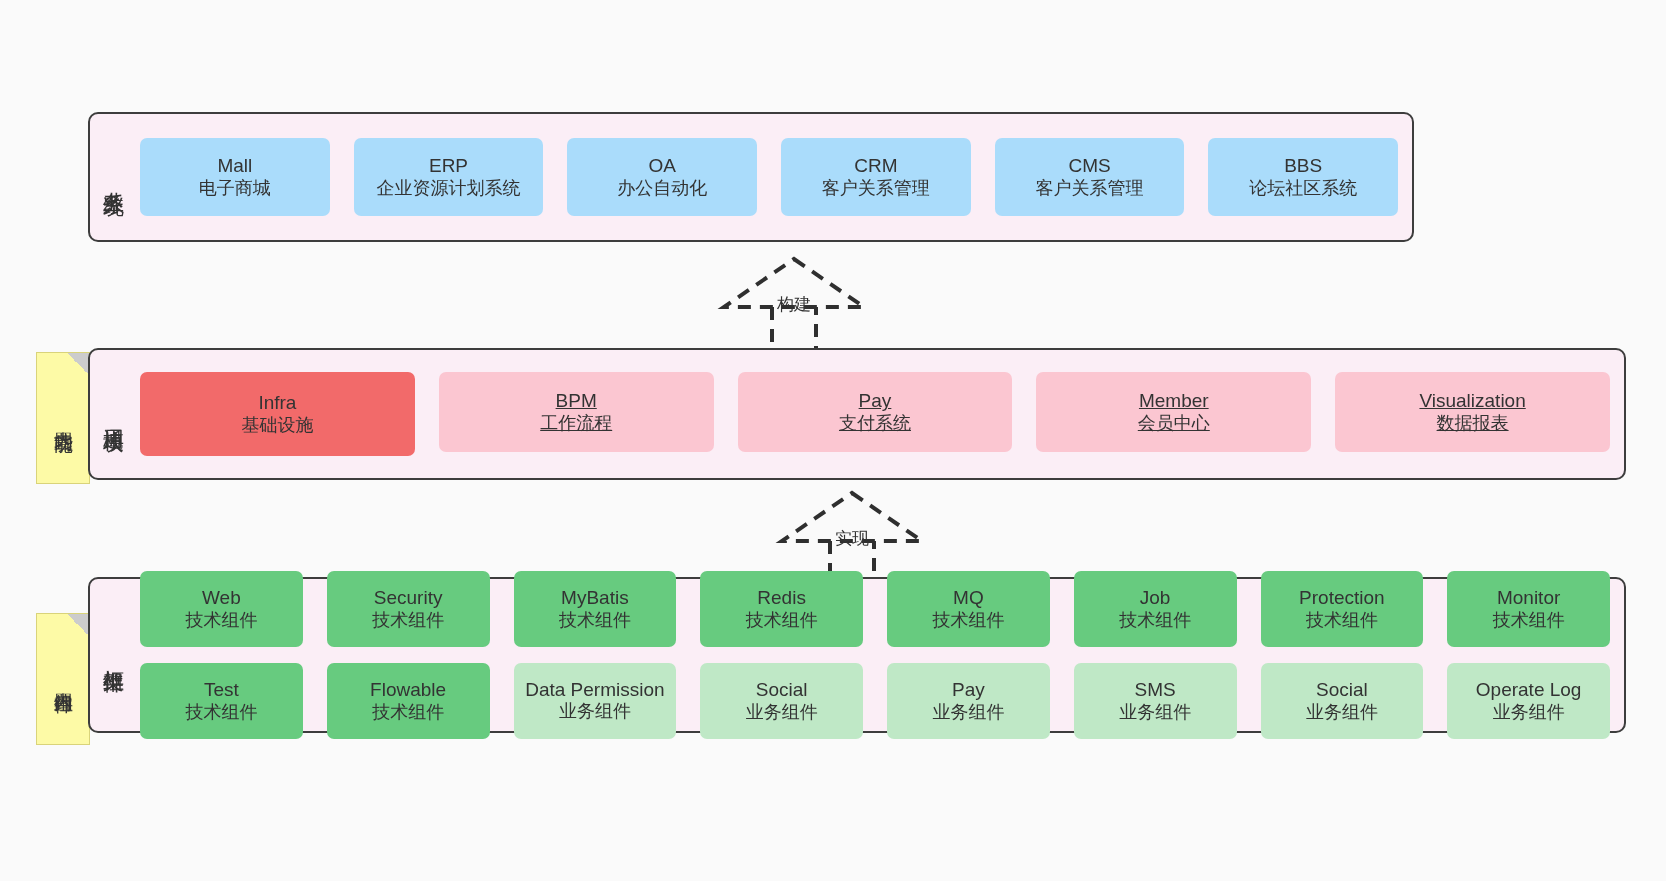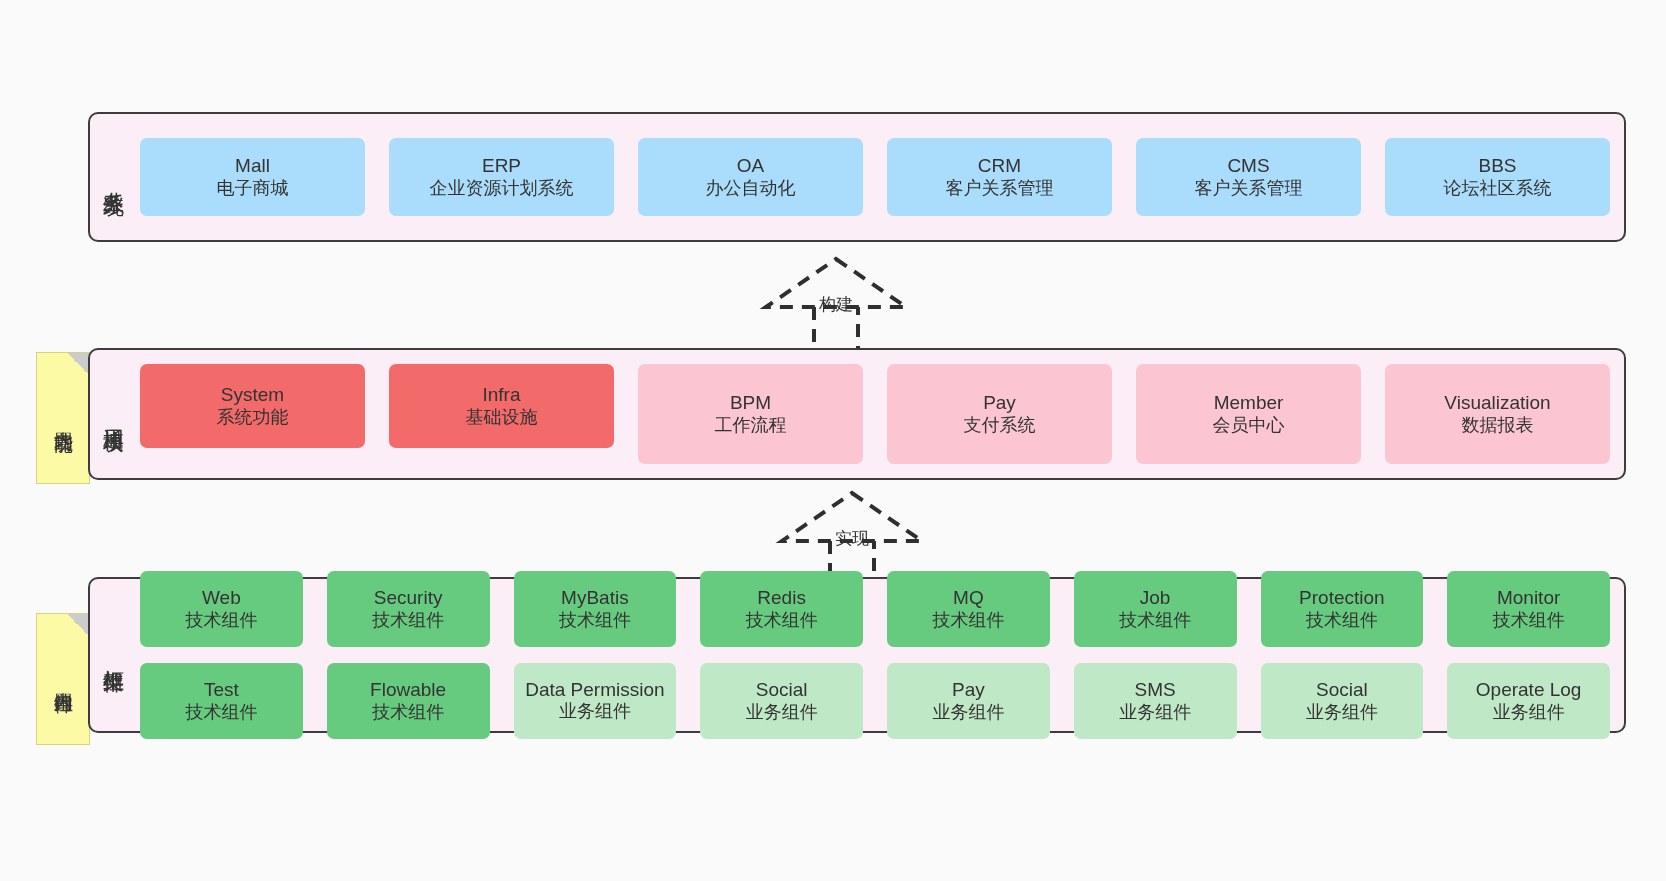--- a/index.html
+++ b/index.html
@@ -78,26 +78,26 @@
     line-height: 1.22;
     padding: 6px 4px;
     user-select: none;
   }
   .card .t-en { font-size: 19px; }
   .card .t-cn { font-size: 18px; }
   .card .t-en.two-line { line-height: 1.15; }
 
   .biz   { background: #aadcfb; height: 78px; }
   .mod-strong { background: #f26a6a; height: 84px; }
-  .mod-light  { background: #fbc6d1; height: 100px; }
+  .mod-light  { background: #fbc6d1; height: 80px; text-decoration: underline; }
   .cmp-strong { background: #67cb7f; height: 76px; }
   .cmp-light  { background: #bfe8c6; height: 76px; }
 
   
-  #layer-business  { left: 88px;  top: 112px; width: 1538px; height: 130px; }
+  #layer-business  { left: 88px;  top: 112px; width: 1326px; height: 130px; }
   #layer-modules   { left: 88px;  top: 348px; width: 1538px; height: 132px; }
   #layer-framework { left: 88px;  top: 577px; width: 1538px; height: 156px; }
 
   
   .note {
     position: absolute;
     box-sizing: border-box;
     background: #fdfaa6;
     border: 1px solid #d9d37a;
     display: flex;
@@ -134,21 +134,21 @@
     left: 50%;
     transform: translateX(-50%);
     top: 36px;
     font-size: 17px;
     color: #333333;
     background: transparent;
     padding: 0 2px;
     user-select: none;
     white-space: nowrap;
   }
-  #arrow-build   { left: 756px; top: 257px; }
+  #arrow-build   { left: 714px; top: 257px; }
   #arrow-realize { left: 772px; top: 491px; text-align: center; }
 </style>
 </head>
 <body>
 
 <div class="canvas">
 
   <div class="layer" id="layer-business">
     <div class="layer-title">业务系统</div>
     <div class="layer-body">
@@ -192,24 +192,20 @@
   <div class="note" id="note-builtin-function">
     <span class="fold"></span>
     <span>内置功能</span>
   </div>
 
   <div class="layer" id="layer-modules">
     <div class="layer-title">通用模块</div>
     <div class="layer-body">
       <div class="row">
         <div class="card mod-strong">
-          <span class="t-en">System</span>
-          <span class="t-cn">系统功能</span>
-        </div>
-        <div class="card mod-strong">
           <span class="t-en">Infra</span>
           <span class="t-cn">基础设施</span>
         </div>
         <div class="card mod-light">
           <span class="t-en">BPM</span>
           <span class="t-cn">工作流程</span>
         </div>
         <div class="card mod-light">
           <span class="t-en">Pay</span>
           <span class="t-cn">支付系统</span>

